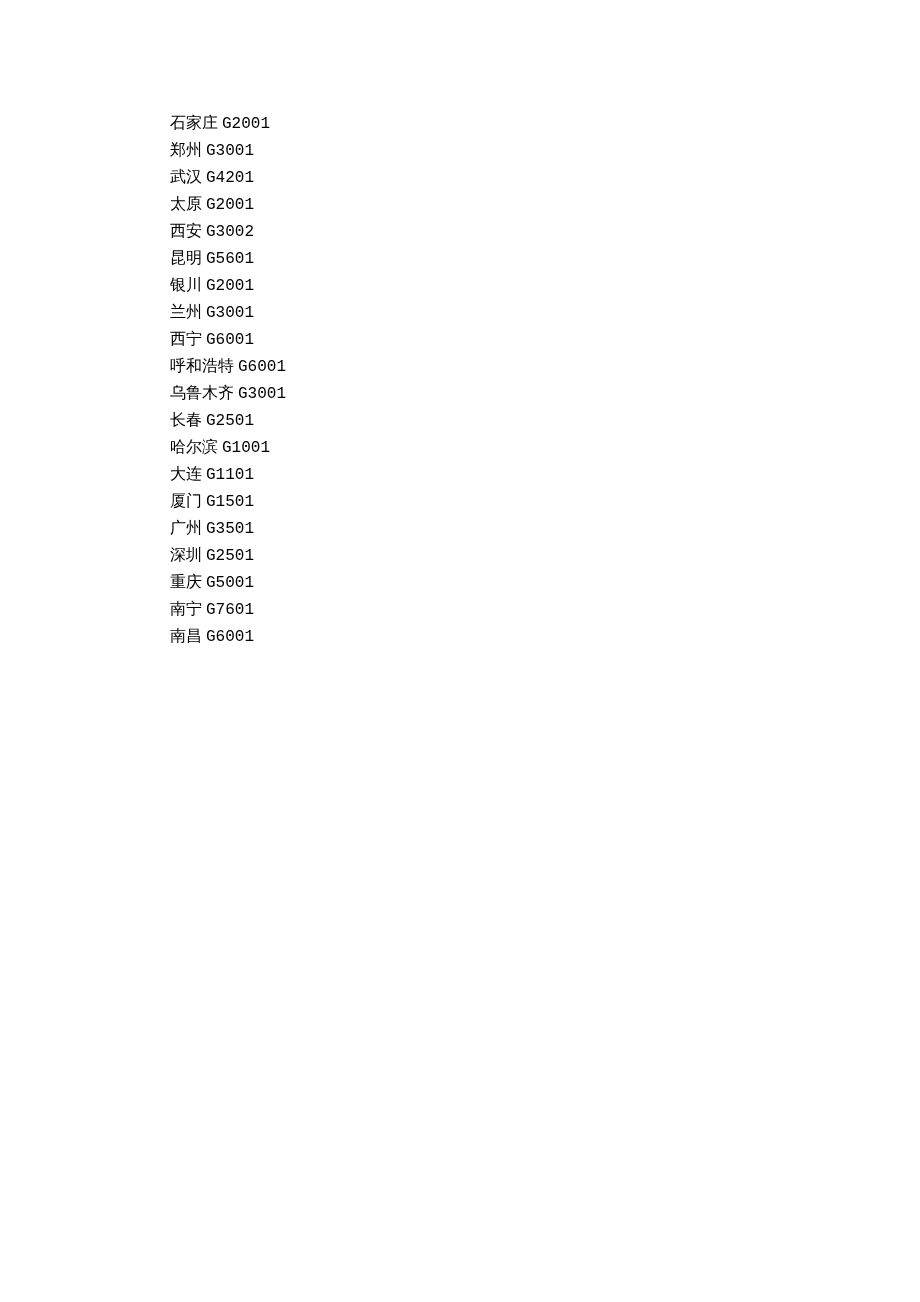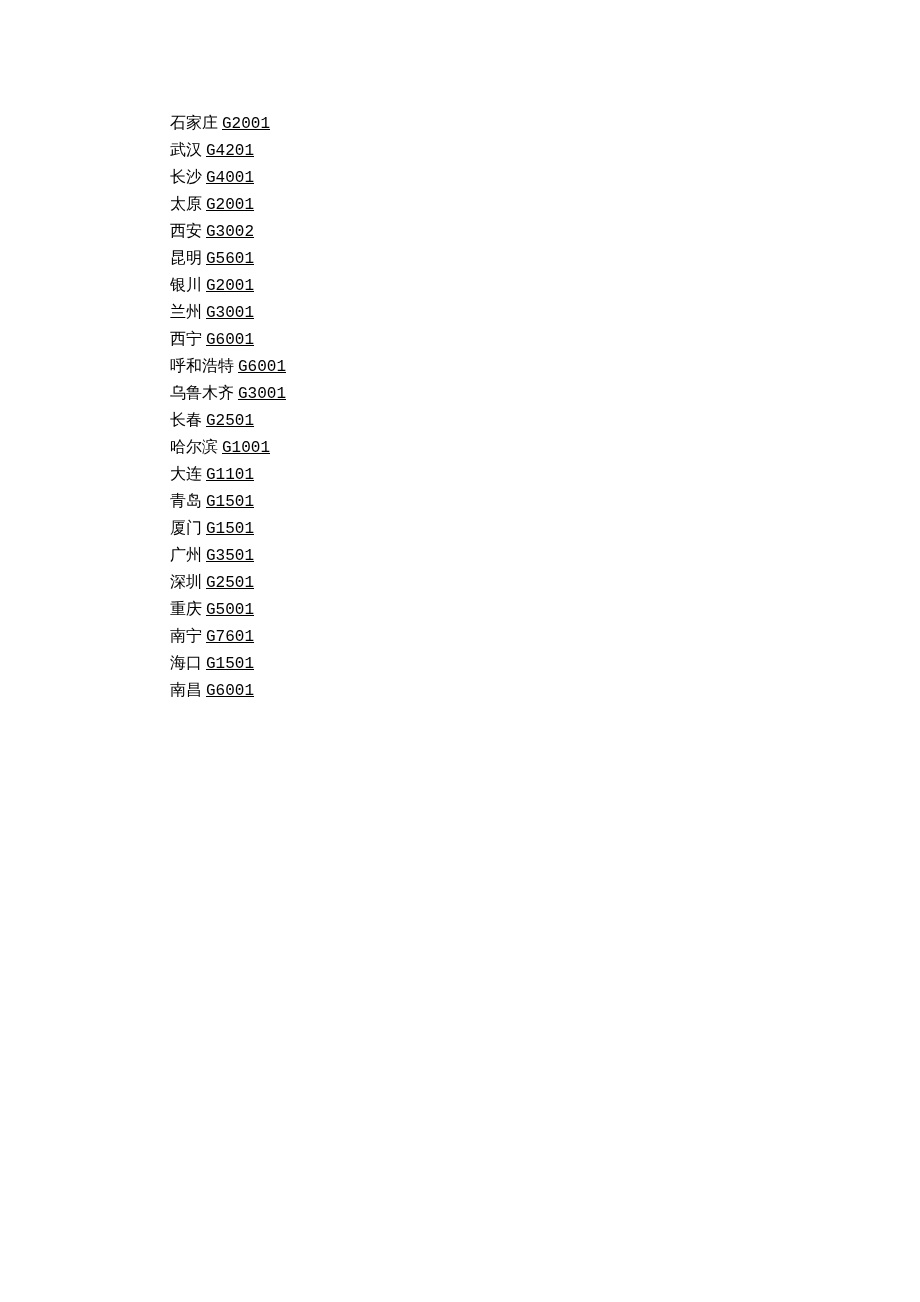--- a/index.html
+++ b/index.html
@@ -19,42 +19,39 @@
       line-height: 25px;
       white-space: pre;
     }
     .city {
       display: inline;
       font-family: Liberation Mono, monospace;
     }
     .code {
       display: inline;
       font-family: "Courier New", monospace;
-      text-decoration: underline;
     }
   </style>
 </head>
 <body>
 
 <div id="list-container">
     <div class="entry"><span class="city">石家庄</span> <span class="code">G2001</span></div>
+    <div class="entry"><span class="city">郑州</span> <span class="code">G3001</span></div>
     <div class="entry"><span class="city">武汉</span> <span class="code">G4201</span></div>
-    <div class="entry"><span class="city">长沙</span> <span class="code">G4001</span></div>
     <div class="entry"><span class="city">太原</span> <span class="code">G2001</span></div>
     <div class="entry"><span class="city">西安</span> <span class="code">G3002</span></div>
     <div class="entry"><span class="city">昆明</span> <span class="code">G5601</span></div>
     <div class="entry"><span class="city">银川</span> <span class="code">G2001</span></div>
     <div class="entry"><span class="city">兰州</span> <span class="code">G3001</span></div>
     <div class="entry"><span class="city">西宁</span> <span class="code">G6001</span></div>
     <div class="entry"><span class="city">呼和浩特</span> <span class="code">G6001</span></div>
     <div class="entry"><span class="city">乌鲁木齐</span> <span class="code">G3001</span></div>
     <div class="entry"><span class="city">长春</span> <span class="code">G2501</span></div>
     <div class="entry"><span class="city">哈尔滨</span> <span class="code">G1001</span></div>
     <div class="entry"><span class="city">大连</span> <span class="code">G1101</span></div>
-    <div class="entry"><span class="city">青岛</span> <span class="code">G1501</span></div>
     <div class="entry"><span class="city">厦门</span> <span class="code">G1501</span></div>
     <div class="entry"><span class="city">广州</span> <span class="code">G3501</span></div>
     <div class="entry"><span class="city">深圳</span> <span class="code">G2501</span></div>
     <div class="entry"><span class="city">重庆</span> <span class="code">G5001</span></div>
     <div class="entry"><span class="city">南宁</span> <span class="code">G7601</span></div>
-    <div class="entry"><span class="city">海口</span> <span class="code">G1501</span></div>
     <div class="entry"><span class="city">南昌</span> <span class="code">G6001</span></div>
   </div>
 
 </body></html>

